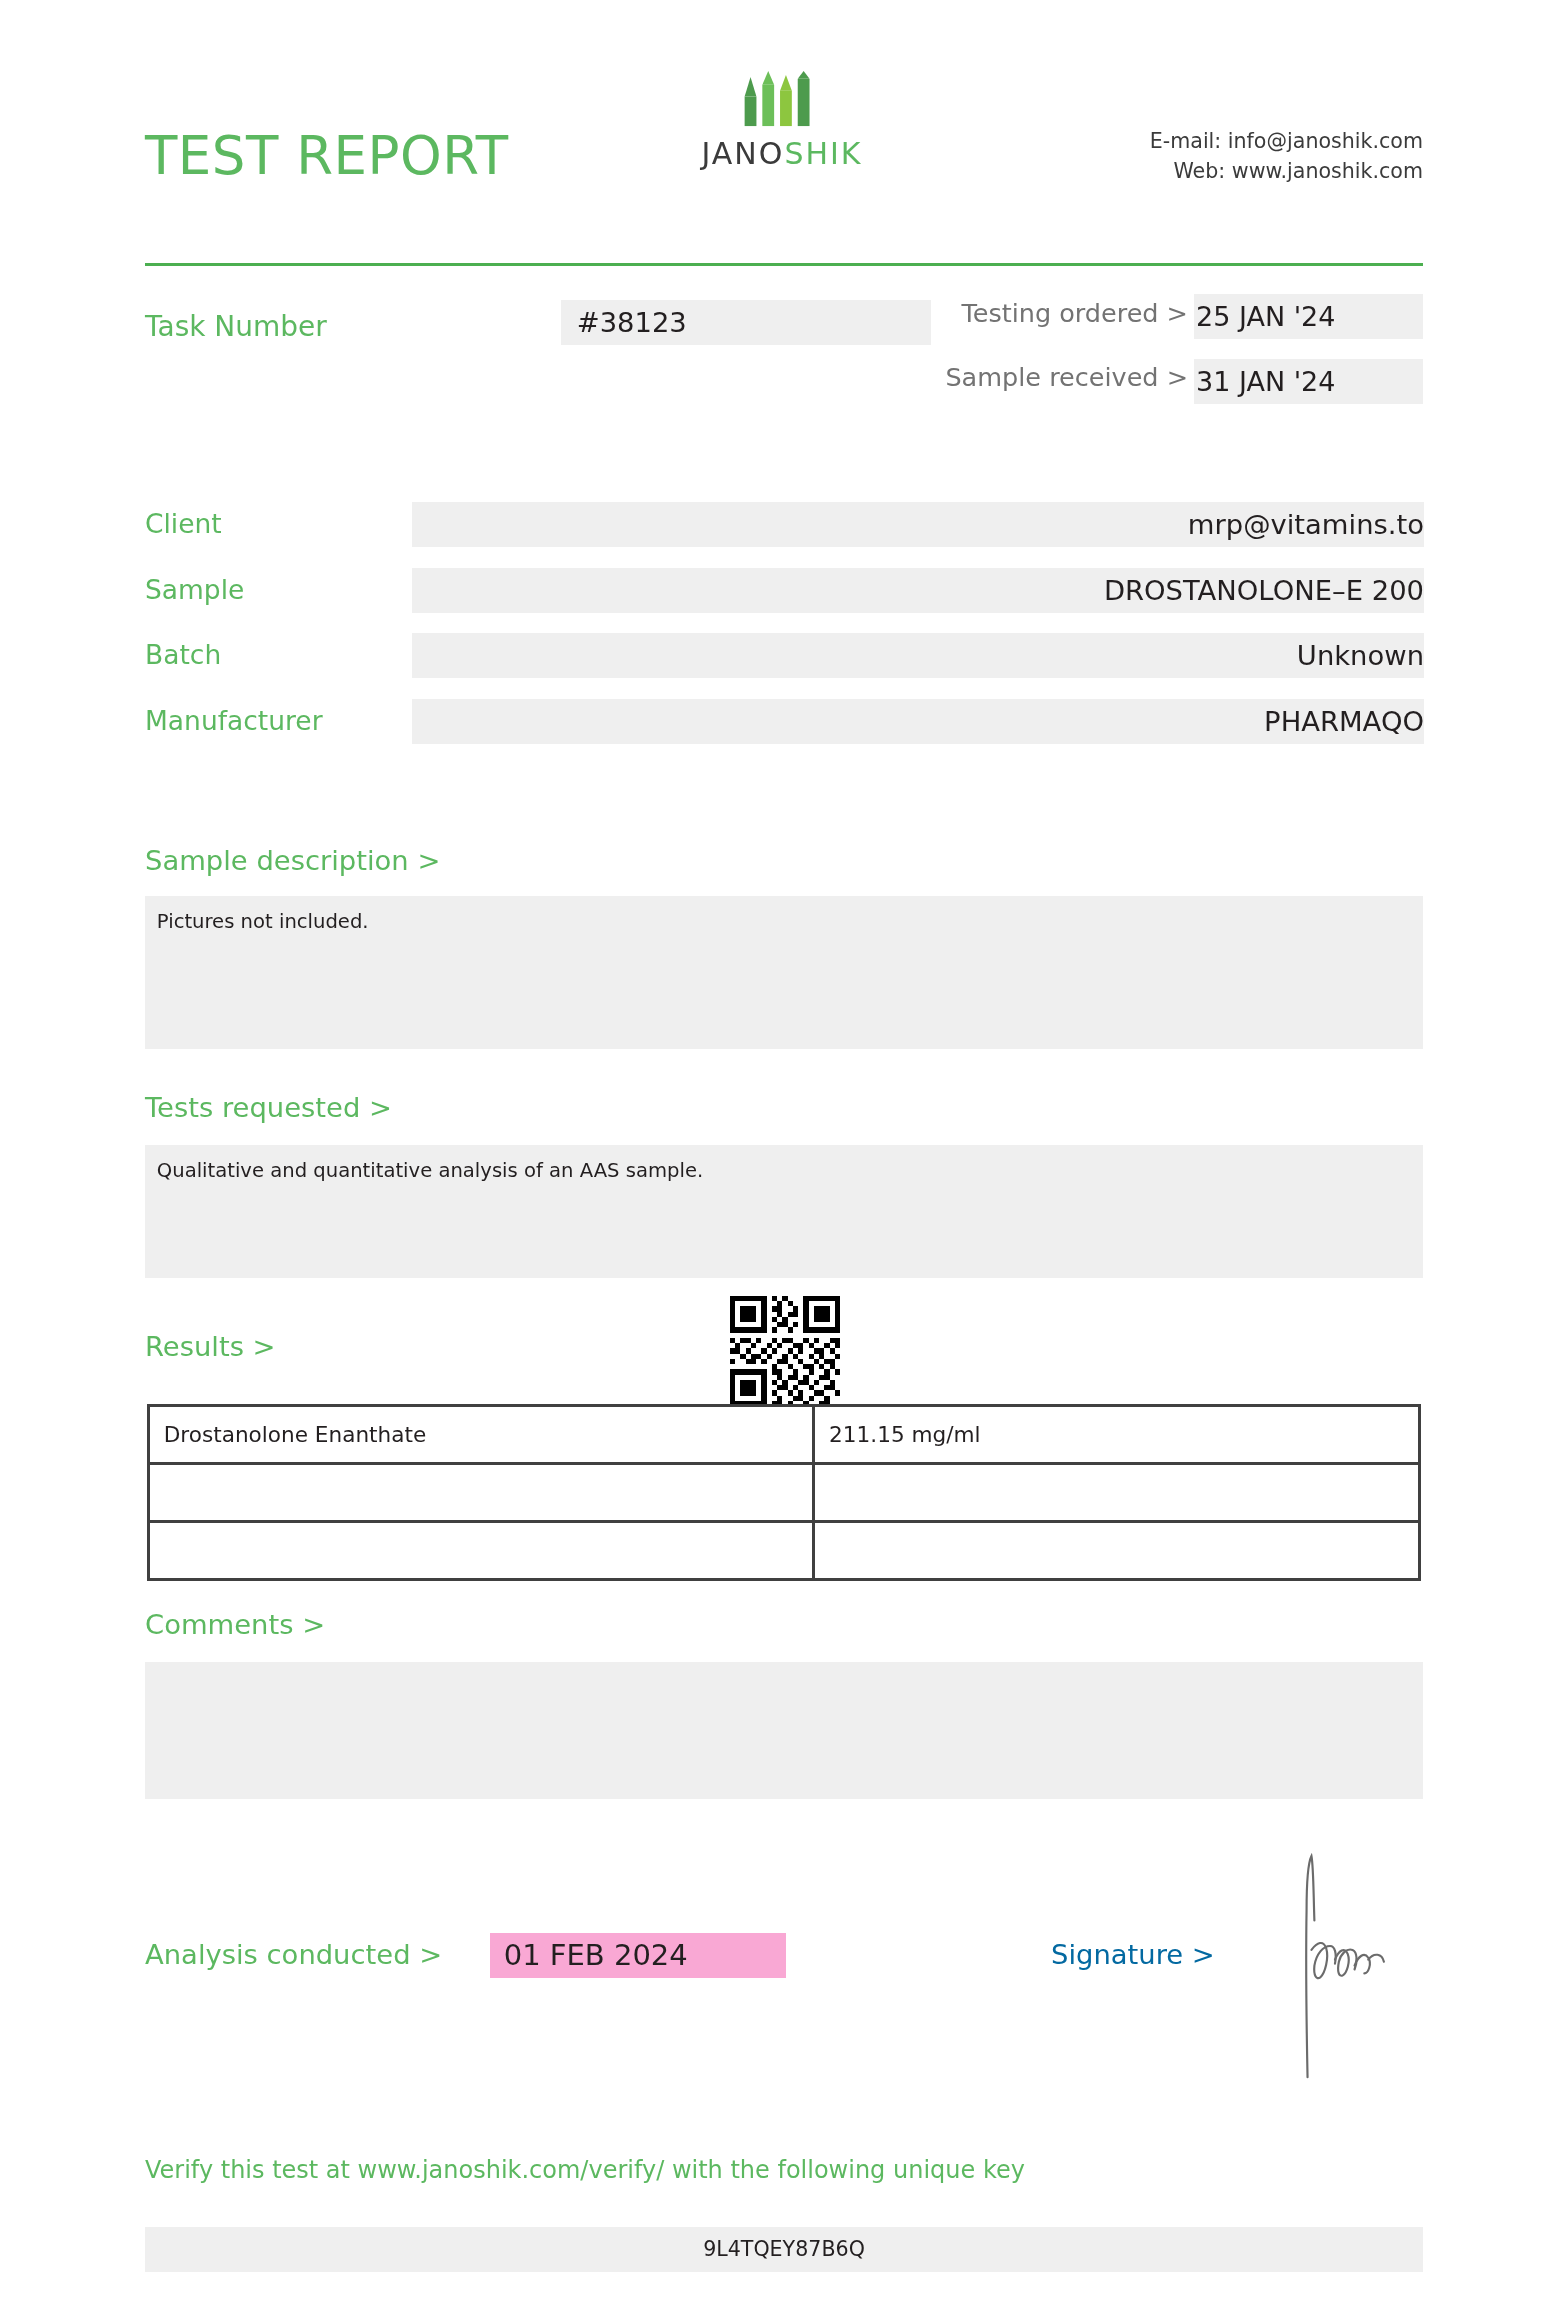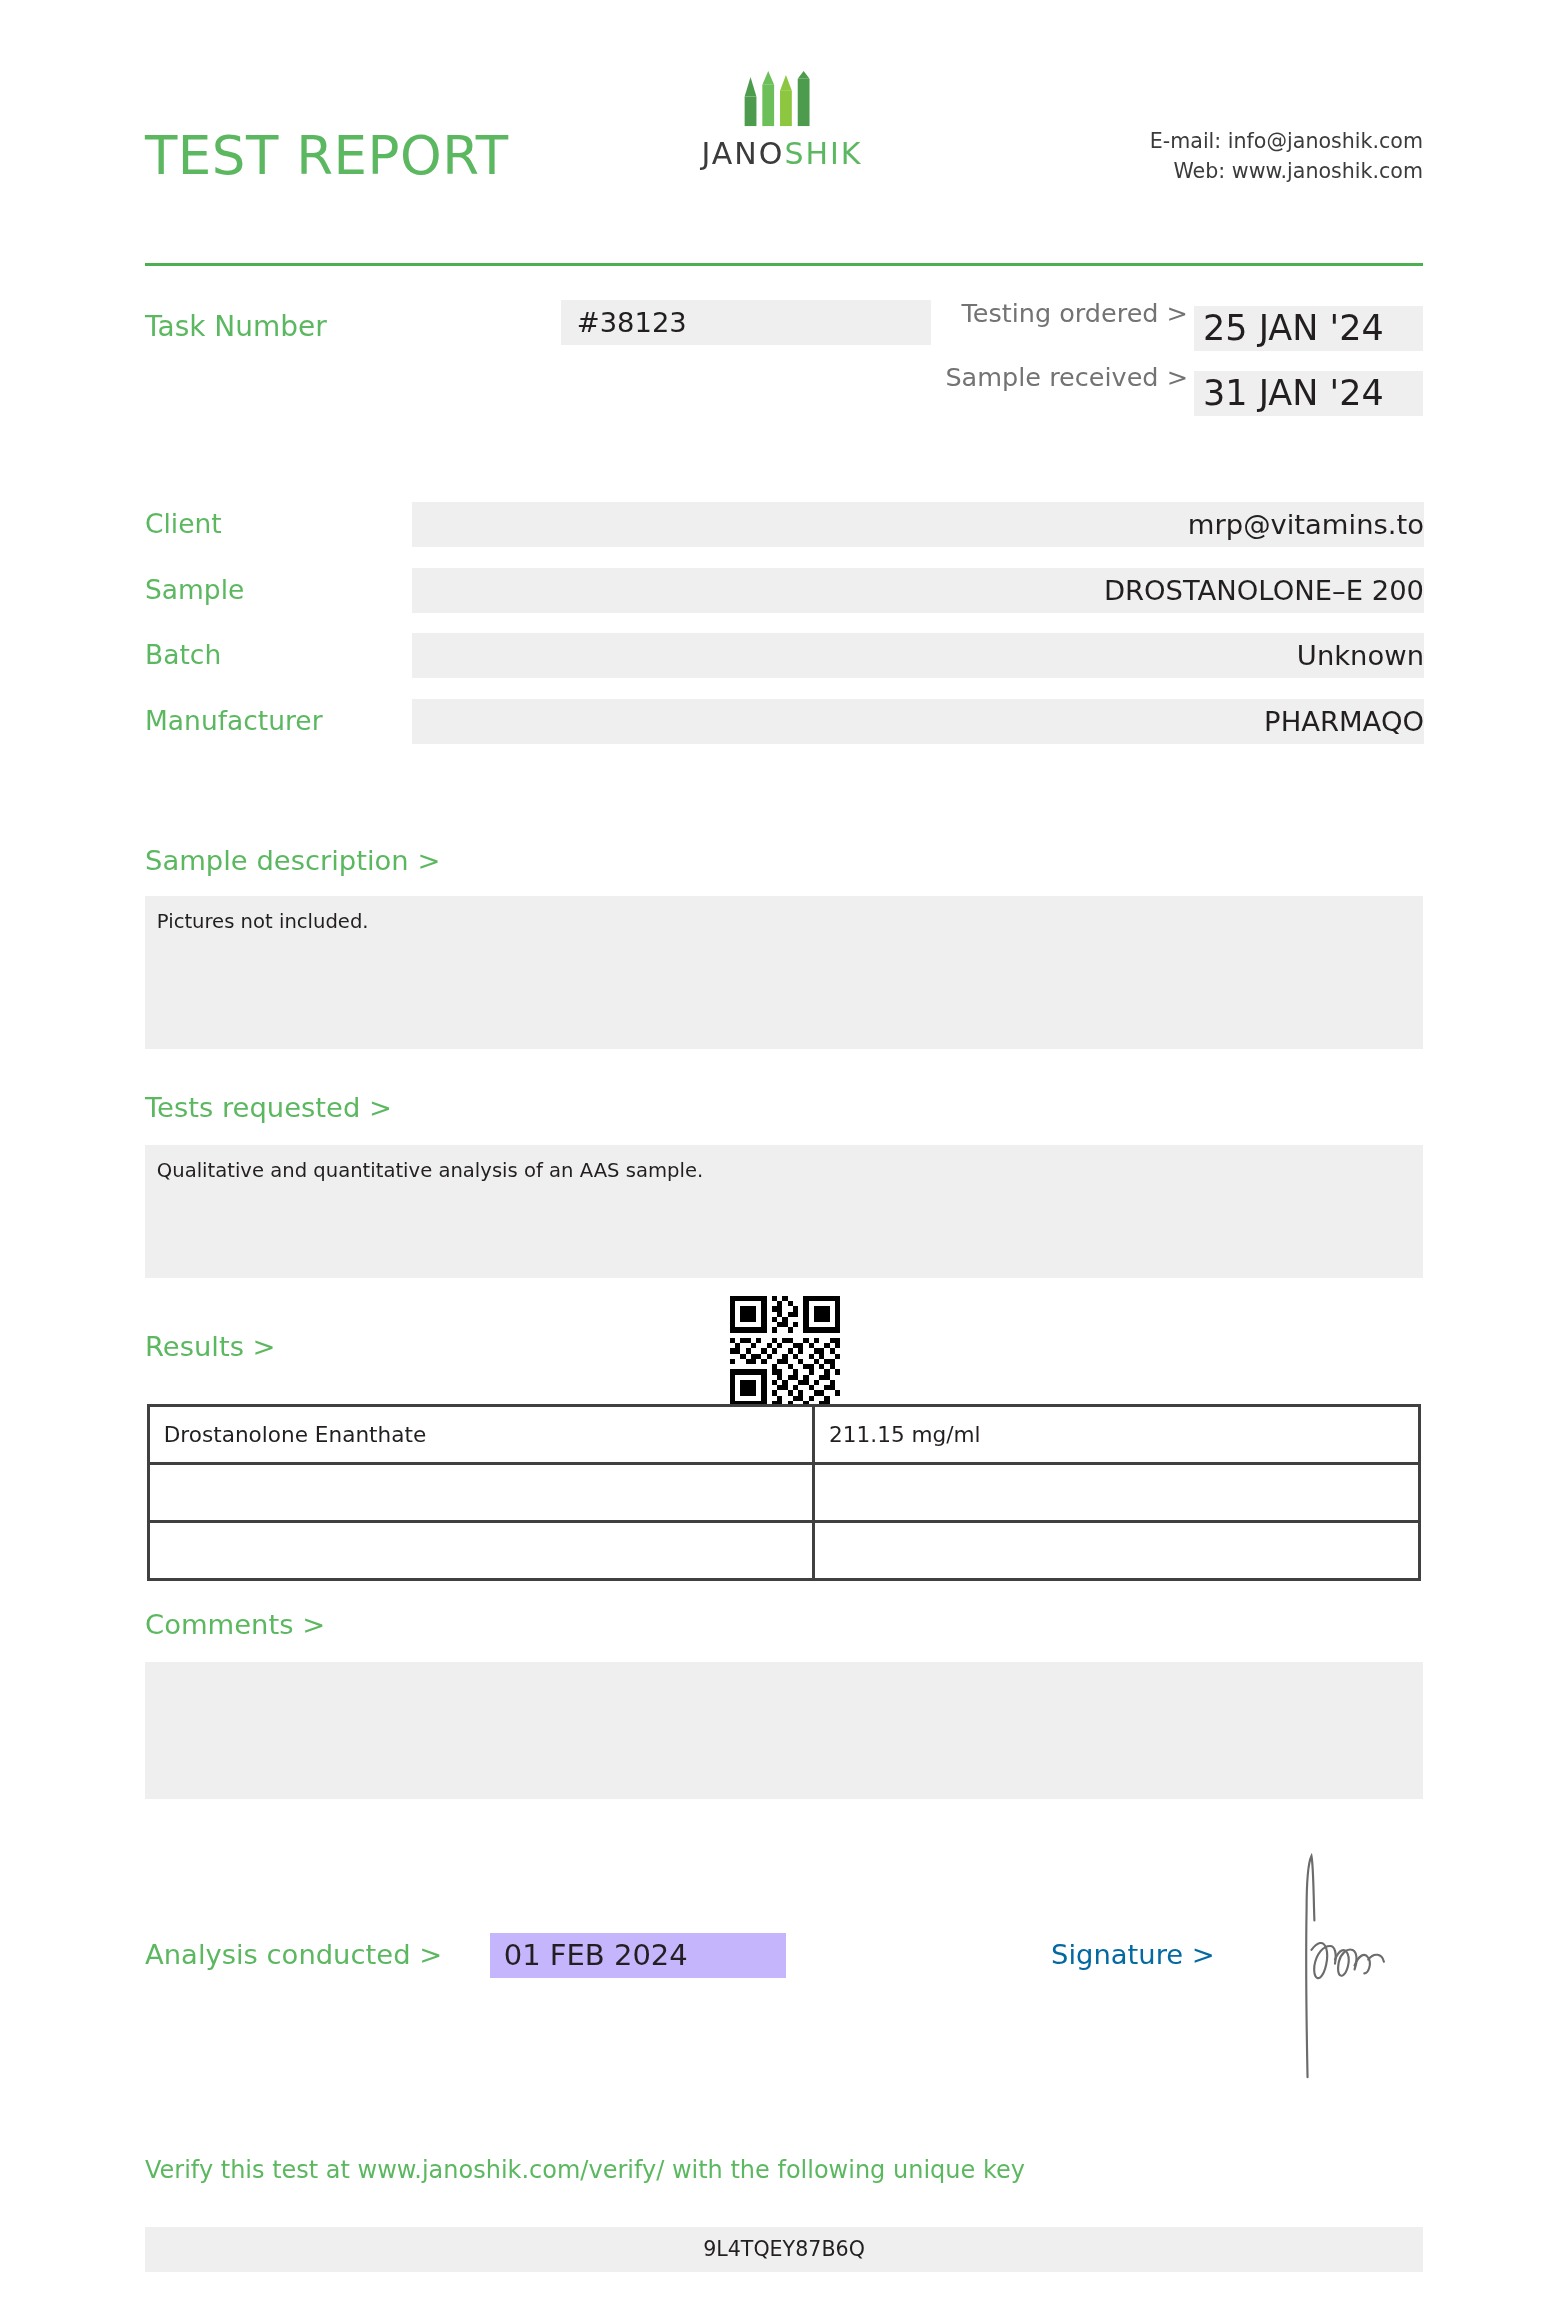--- a/index.html
+++ b/index.html
@@ -128,27 +128,27 @@
     position: absolute;
     right: 235px;
     top: 3.9px;
     font-size: 25.5px;
     color: #737373;
     white-space: nowrap;
   }
   .date-box {
     position: absolute;
     right: 0;
-    top: 12px;
+    top: 0;
     width: 229px;
     height: 45px;
     background: #efefef;
-    font-size: 35px;
+    font-size: 27px;
     line-height: 45px;
-    padding-left: 9px;
+    padding-left: 2px;
     box-sizing: border-box;
   }
 
   
   .info {
     position: absolute;
     left: 145px;
     top: 502px;
     width: 1278px;
   }
@@ -243,21 +243,21 @@
     font-size: 27.4px;
     color: #5cb860;
     white-space: nowrap;
   }
   .analysis-value {
     position: absolute;
     left: 345px;
     top: 0;
     width: 296px;
     height: 45px;
-    background: #c4b5fd;
+    background: #f9a8d4;
     font-size: 29px;
     line-height: 45px;
     padding-left: 13.7px;
     box-sizing: border-box;
   }
   .signature-label {
     position: absolute;
     left: 1051px;
     top: 1939px;
     font-size: 27.4px;

